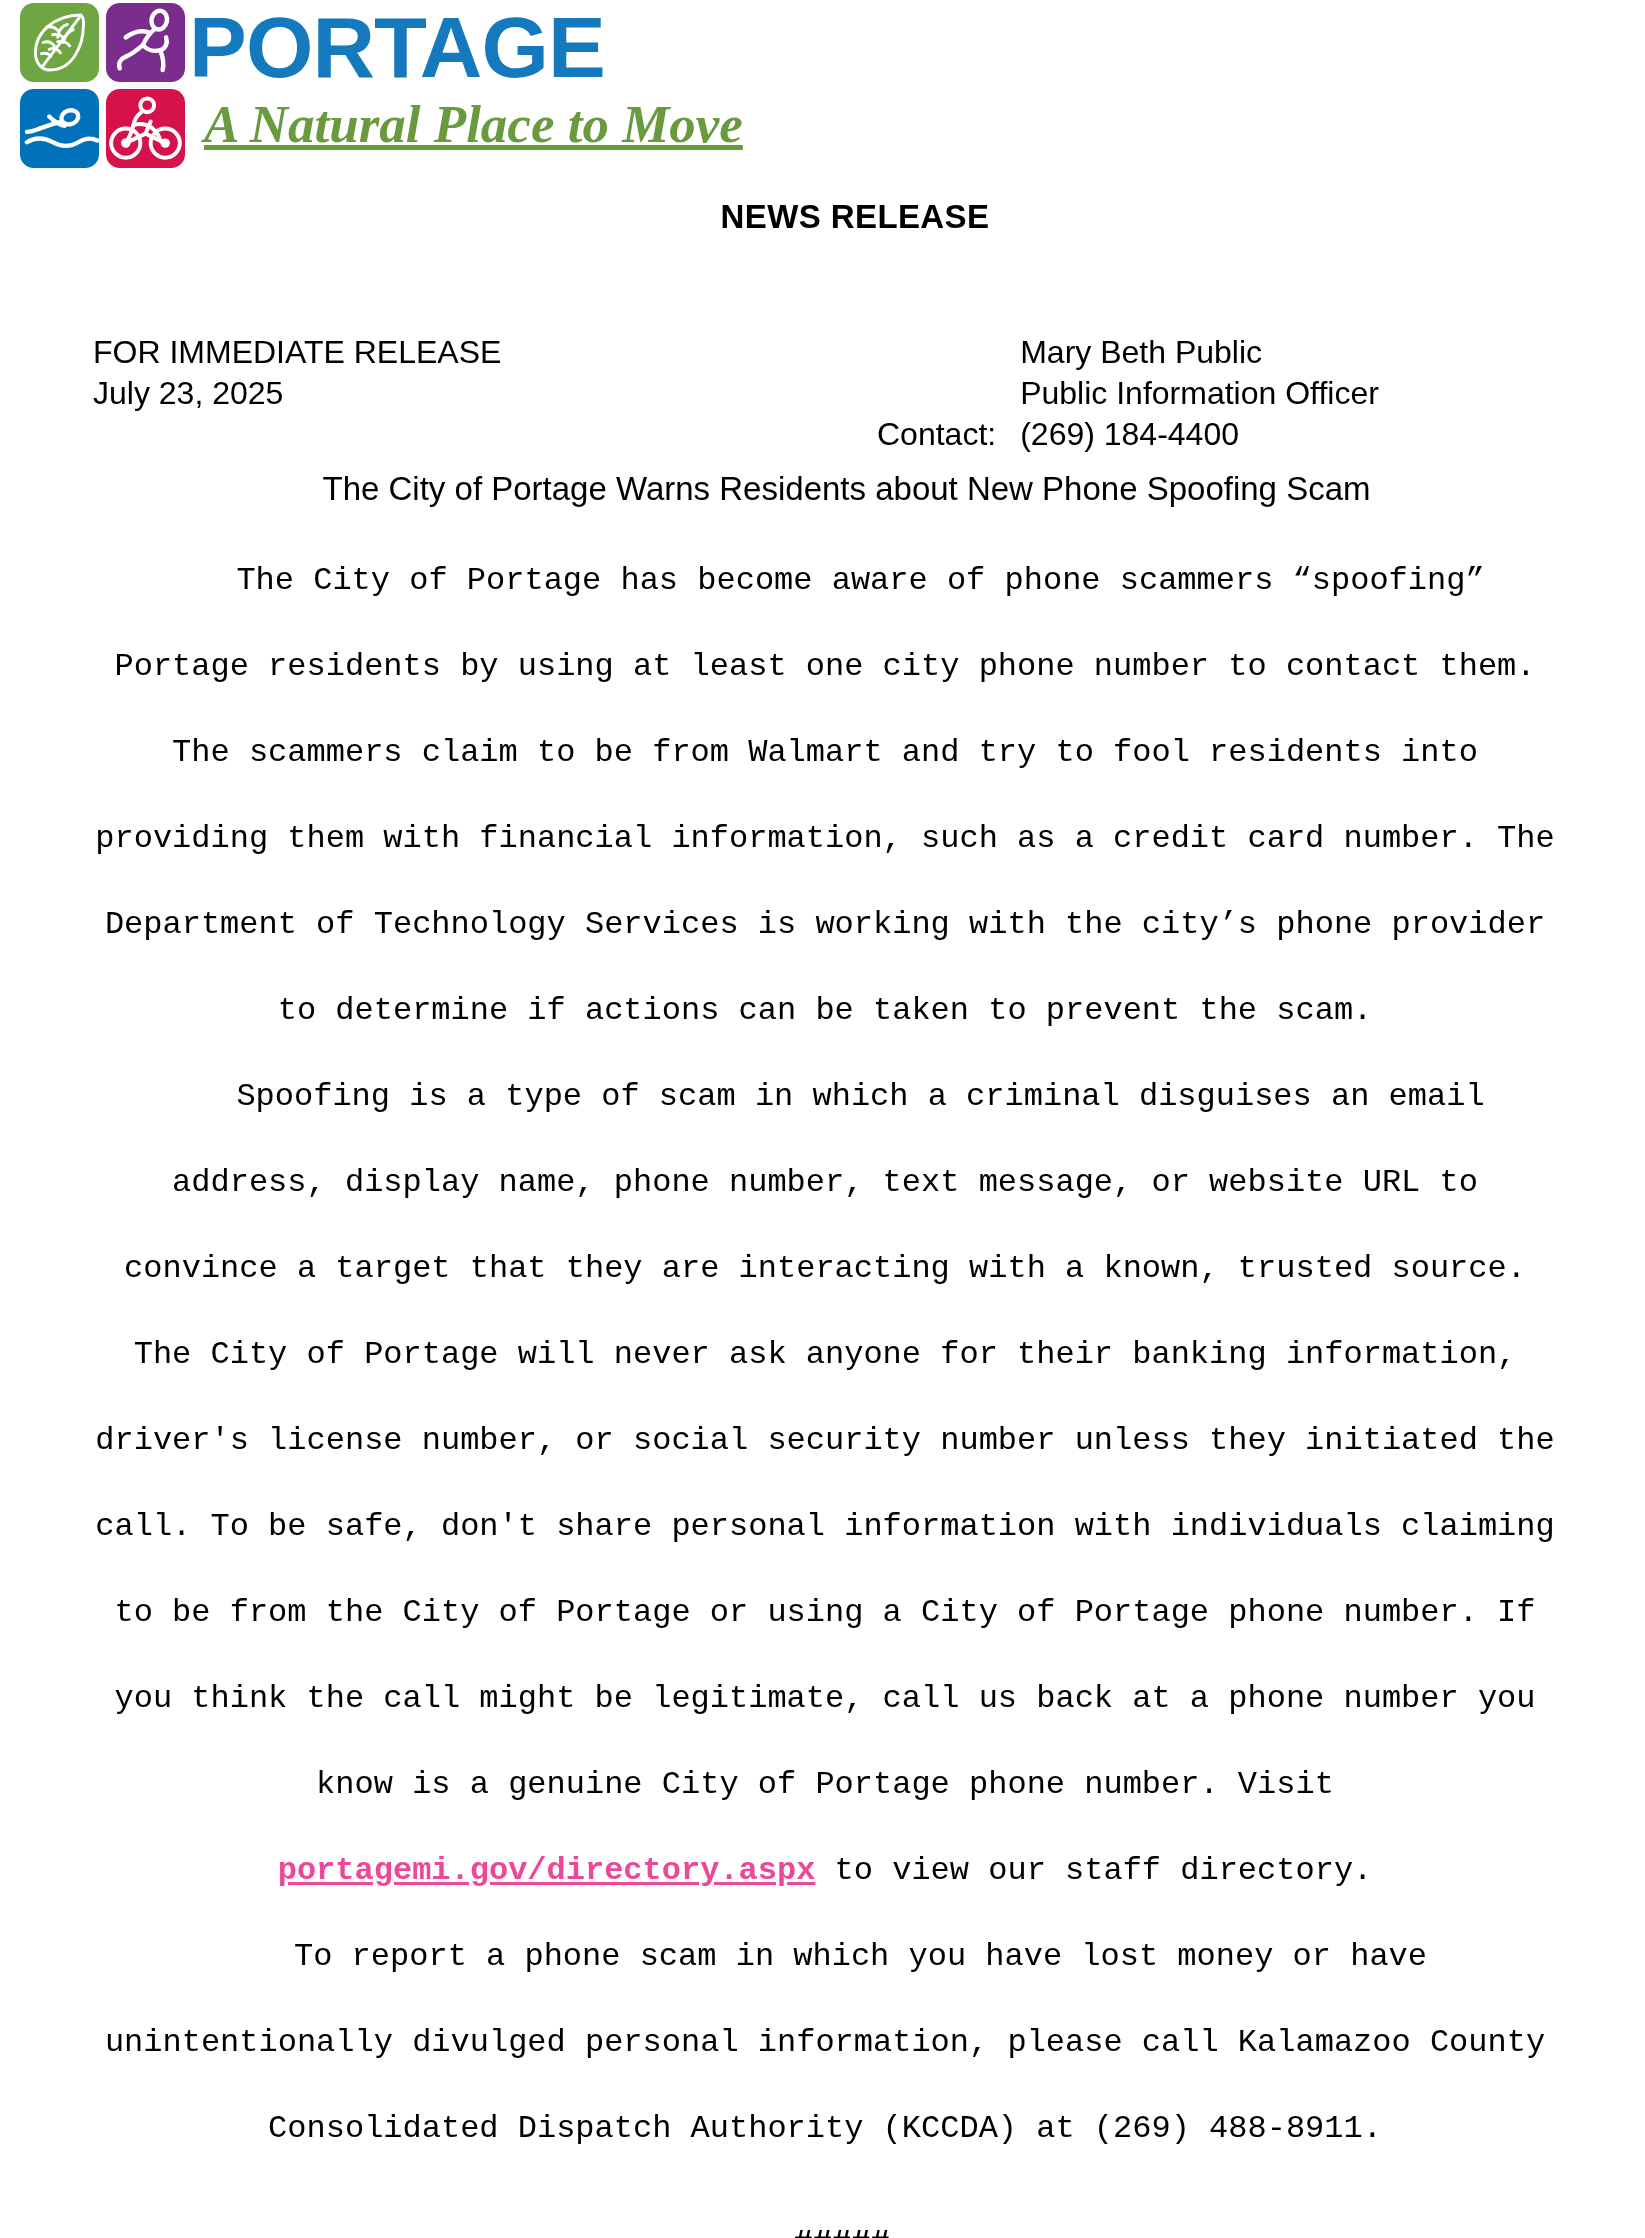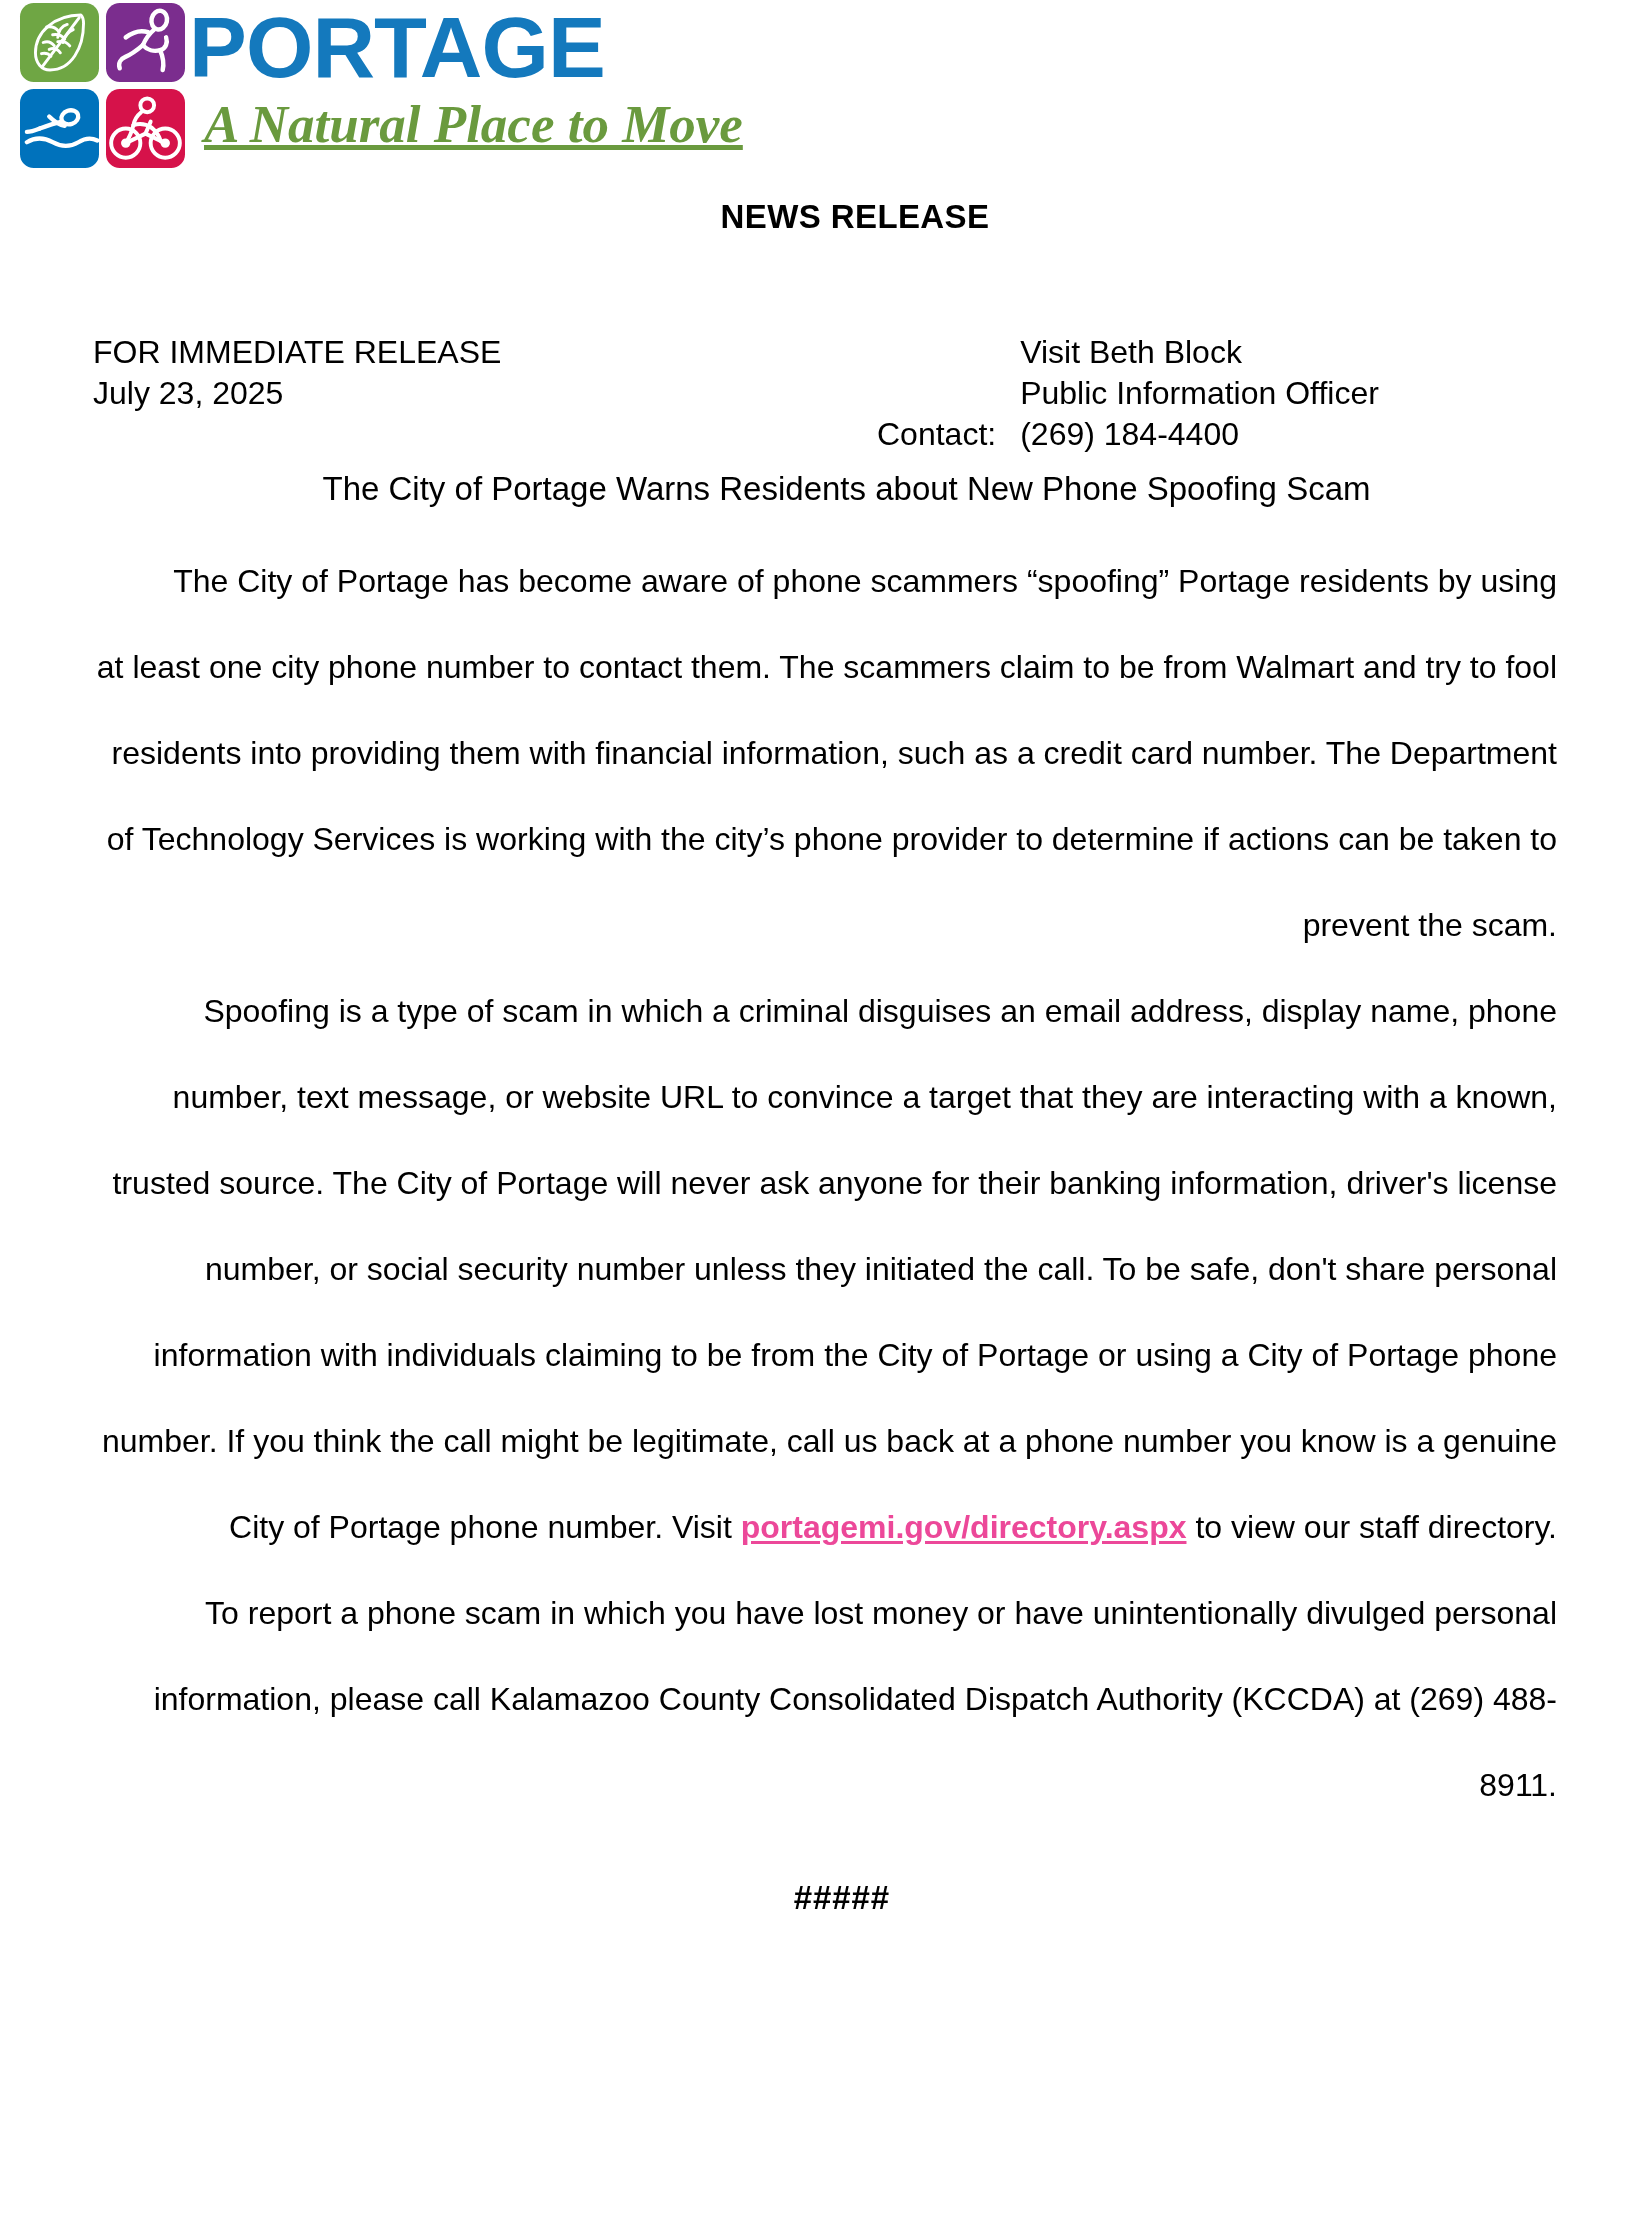--- a/index.html
+++ b/index.html
@@ -128,21 +128,22 @@
     margin: 12px;
     margin-top: 15.5px;
     line-height: 40px;
     padding-left: 43px;
   }
 
   .body-copy {
     margin-top: 29px;
     font-size: 32px;
     line-height: 86px;
-    text-align: right;
+    text-align: center;
+    font-family: Liberation Mono, monospace;
   }
   .para {
     margin: 0;
     text-indent: 71px;
   }
   .para + .para { margin-top: 0; }
 
   a.inline-link {
     color: #ec4899;
     font-weight: bold;
@@ -244,21 +245,21 @@
     <div class="info-row">
 
       <div class="info-left">
         <div>FOR IMMEDIATE RELEASE</div>
         <div>July 23, 2025</div>
       </div>
 
       <div class="info-right">
         <div class="contact-label">Contact:</div>
         <div class="contact-lines">
-          <div>Visit Beth Block</div>
+          <div>Mary Beth Public</div>
           <div>Public Information Officer</div>
           <div>(269) 184-4400</div>
         </div>
       </div>
 
     </div>
 
     <h2 class="headline">The City of Portage Warns Residents about New Phone Spoofing Scam</h2>
 
     <div class="body-copy">

